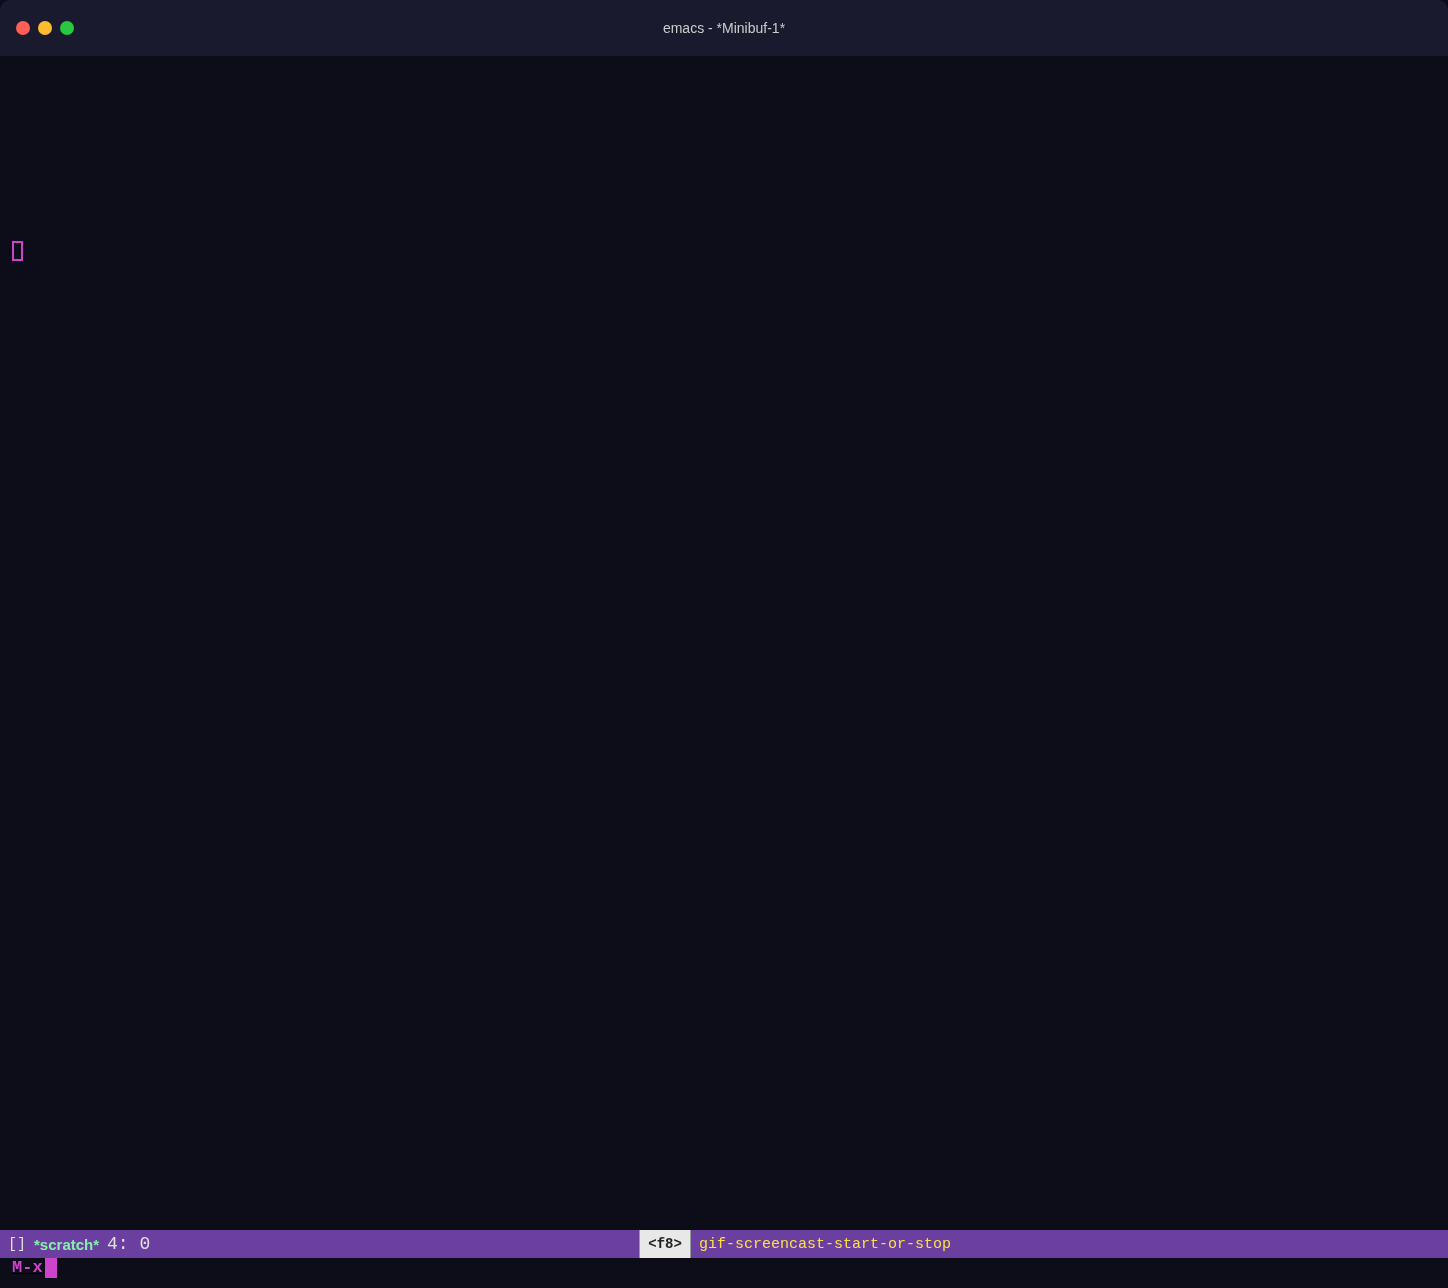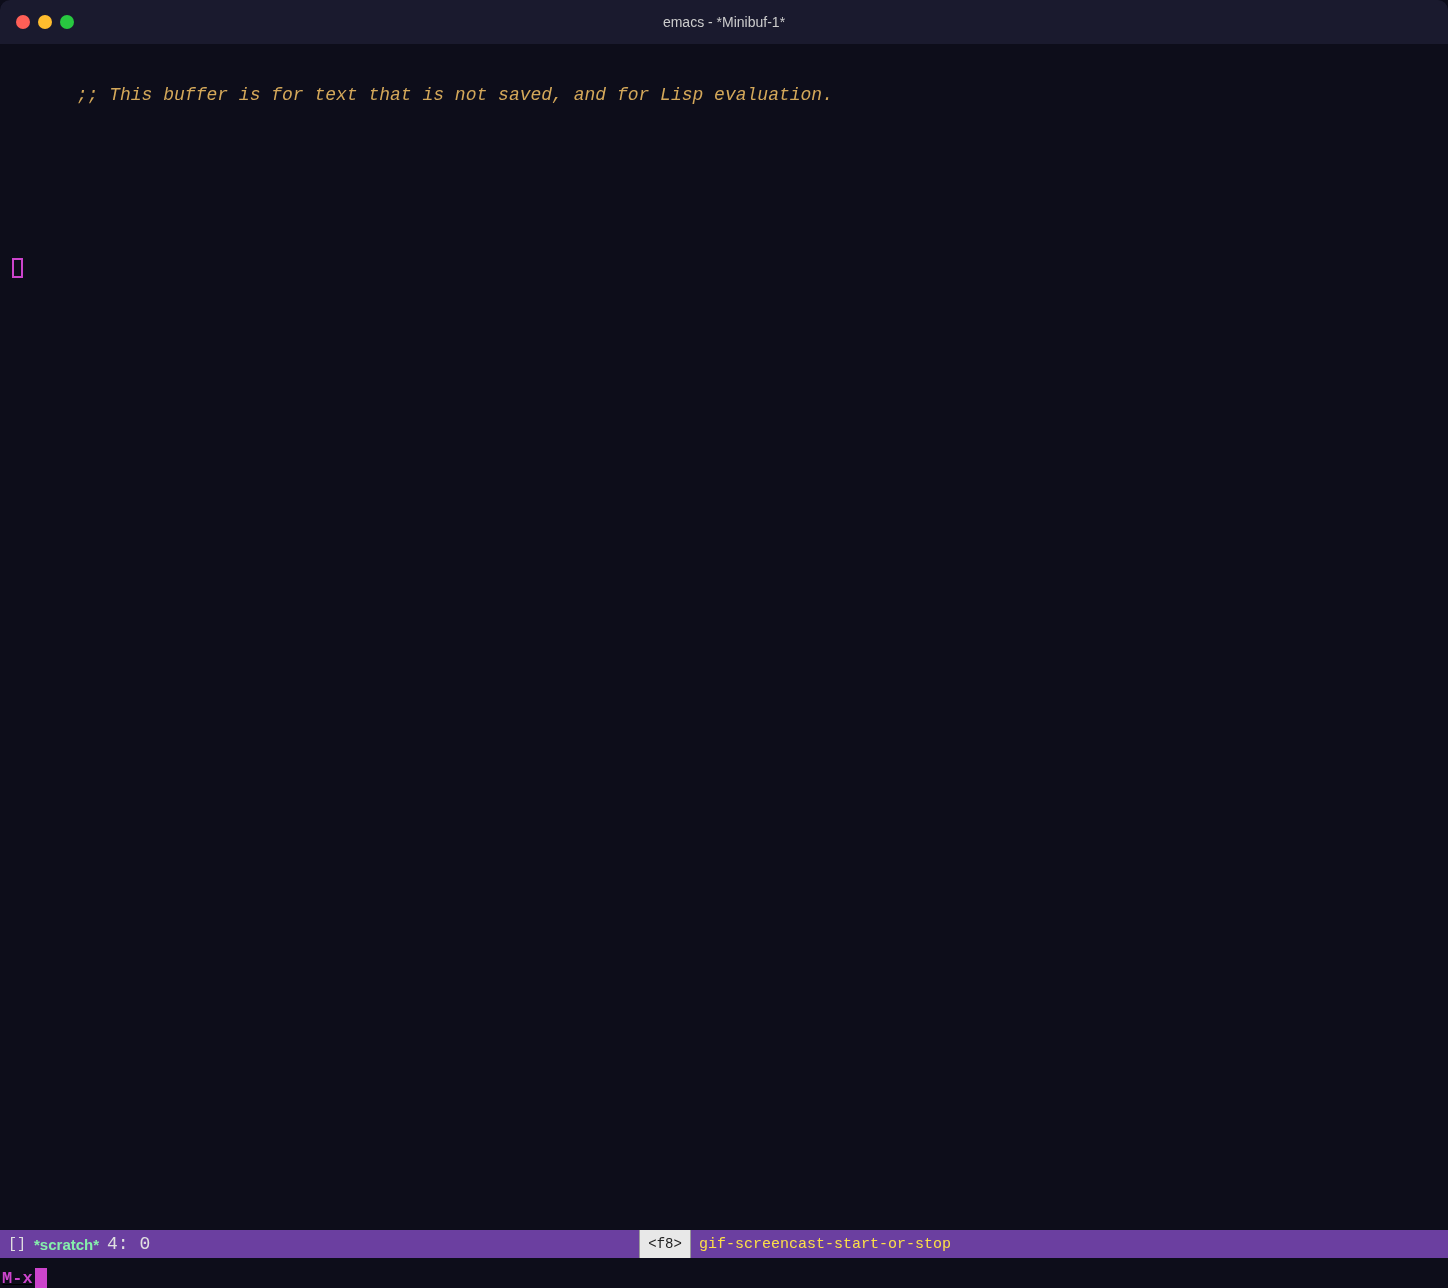--- a/index.html
+++ b/index.html
@@ -21,21 +21,21 @@
       height: 1288px;
       background: #0d0d1a;
       display: flex;
       flex-direction: column;
       border-radius: 10px;
       overflow: hidden;
     }
 
     .titlebar {
       background: #1a1a2e;
-      height: 44px;
+      height: 56px;
       display: flex;
       align-items: center;
       justify-content: center;
       position: relative;
       flex-shrink: 0;
     }
 
     .traffic-lights {
       position: absolute;
       left: 16px;
@@ -133,38 +133,38 @@
       display: flex;
       justify-content: center;
       align-items: center;
     }
 
     .f8-badge {
       background: #e8e8e8;
       color: #222222;
       font-size: 14px;
       font-family: 'Courier New', Courier, monospace;
-      font-weight: normal;
+      font-weight: bold;
       padding: 13px 8px;
       border: 1px solid #999;
     }
 
     .modeline-command {
       color: #fde047;
       font-size: 15px;
       font-family: 'Courier New', Courier, monospace;
       margin-left: 8px;
     }
 
     .minibuf {
       background: #0d0d1a;
       height: 30px;
       display: flex;
-      align-items: flex-end;
-      padding: 0 2px;
+      align-items: flex-start;
+      padding: 0 12px;
       flex-shrink: 0;
       text-decoration: underline;
     }
 
     .minibuf-text {
       color: #cc44cc;
       font-size: 17px;
       font-family: 'Courier New', Courier, monospace;
       font-weight: bold;
     }
@@ -187,21 +187,20 @@
     <div class="traffic-lights">
       <div class="traffic-light close"></div>
       <div class="traffic-light minimize"></div>
       <div class="traffic-light maximize"></div>
     </div>
     <span class="title">emacs - *Minibuf-1*</span>
   </div>
 
   <div class="editor-area">
     <div class="editor-content">
-      <span>;; This buffer is for text that is not saved, and for Lisp evaluation.</span>
       <br>
       <br>
       <br><span class="cursor"></span>
     </div>
   </div>
 
   <div class="modeline">
     <div class="modeline-left">
       <span class="modeline-brackets">[]</span>
       <span class="modeline-buffer">*scratch*</span>

